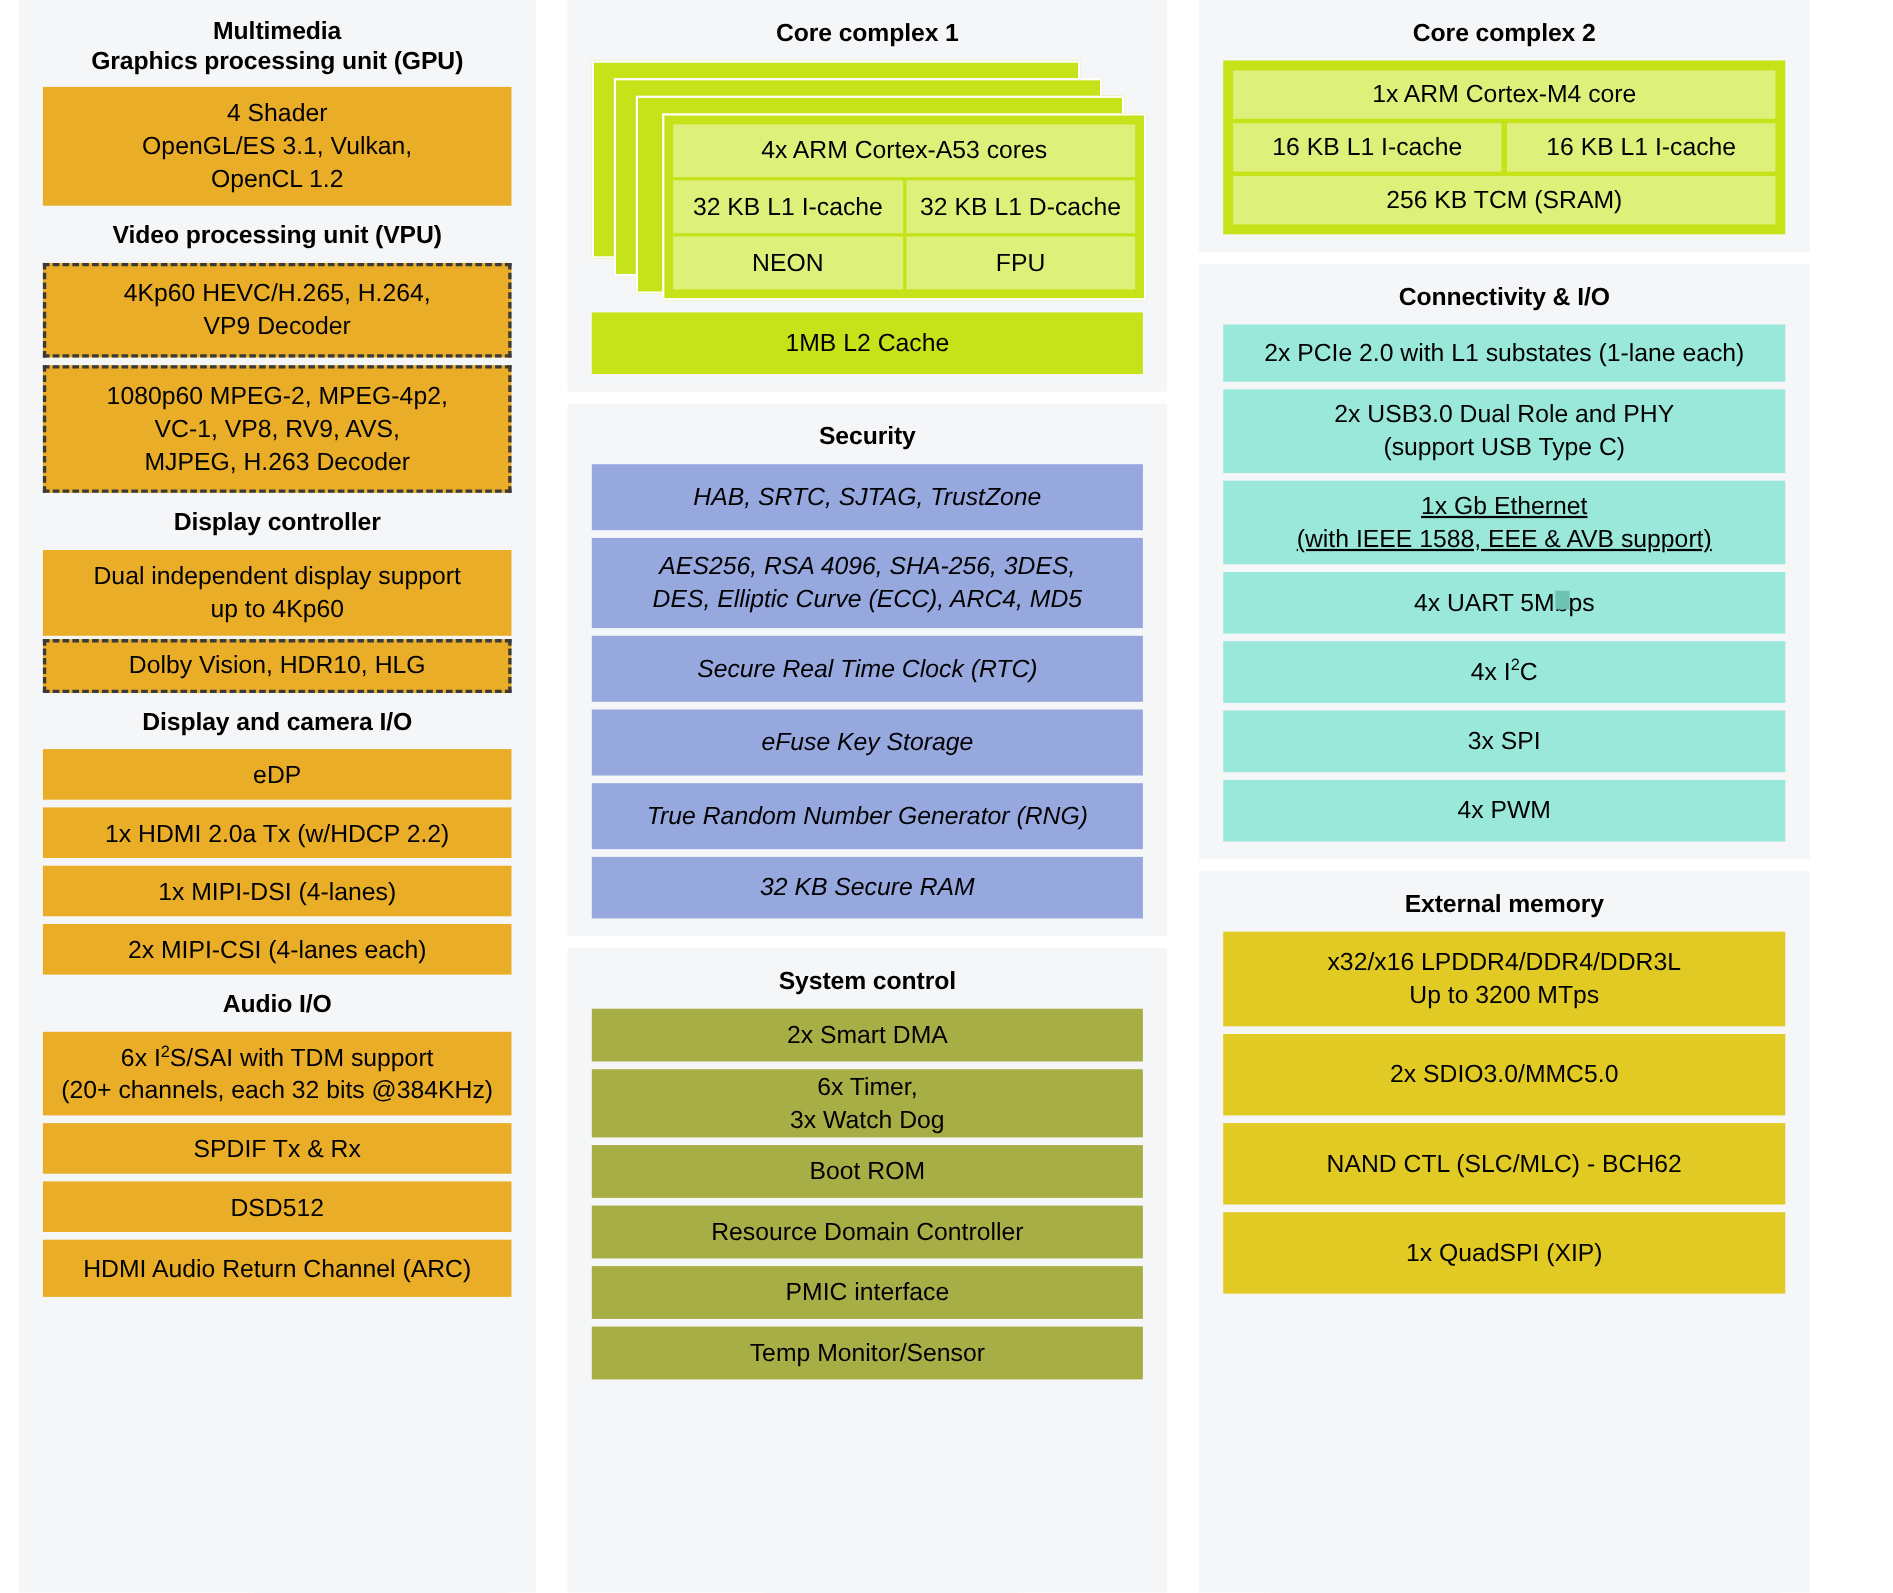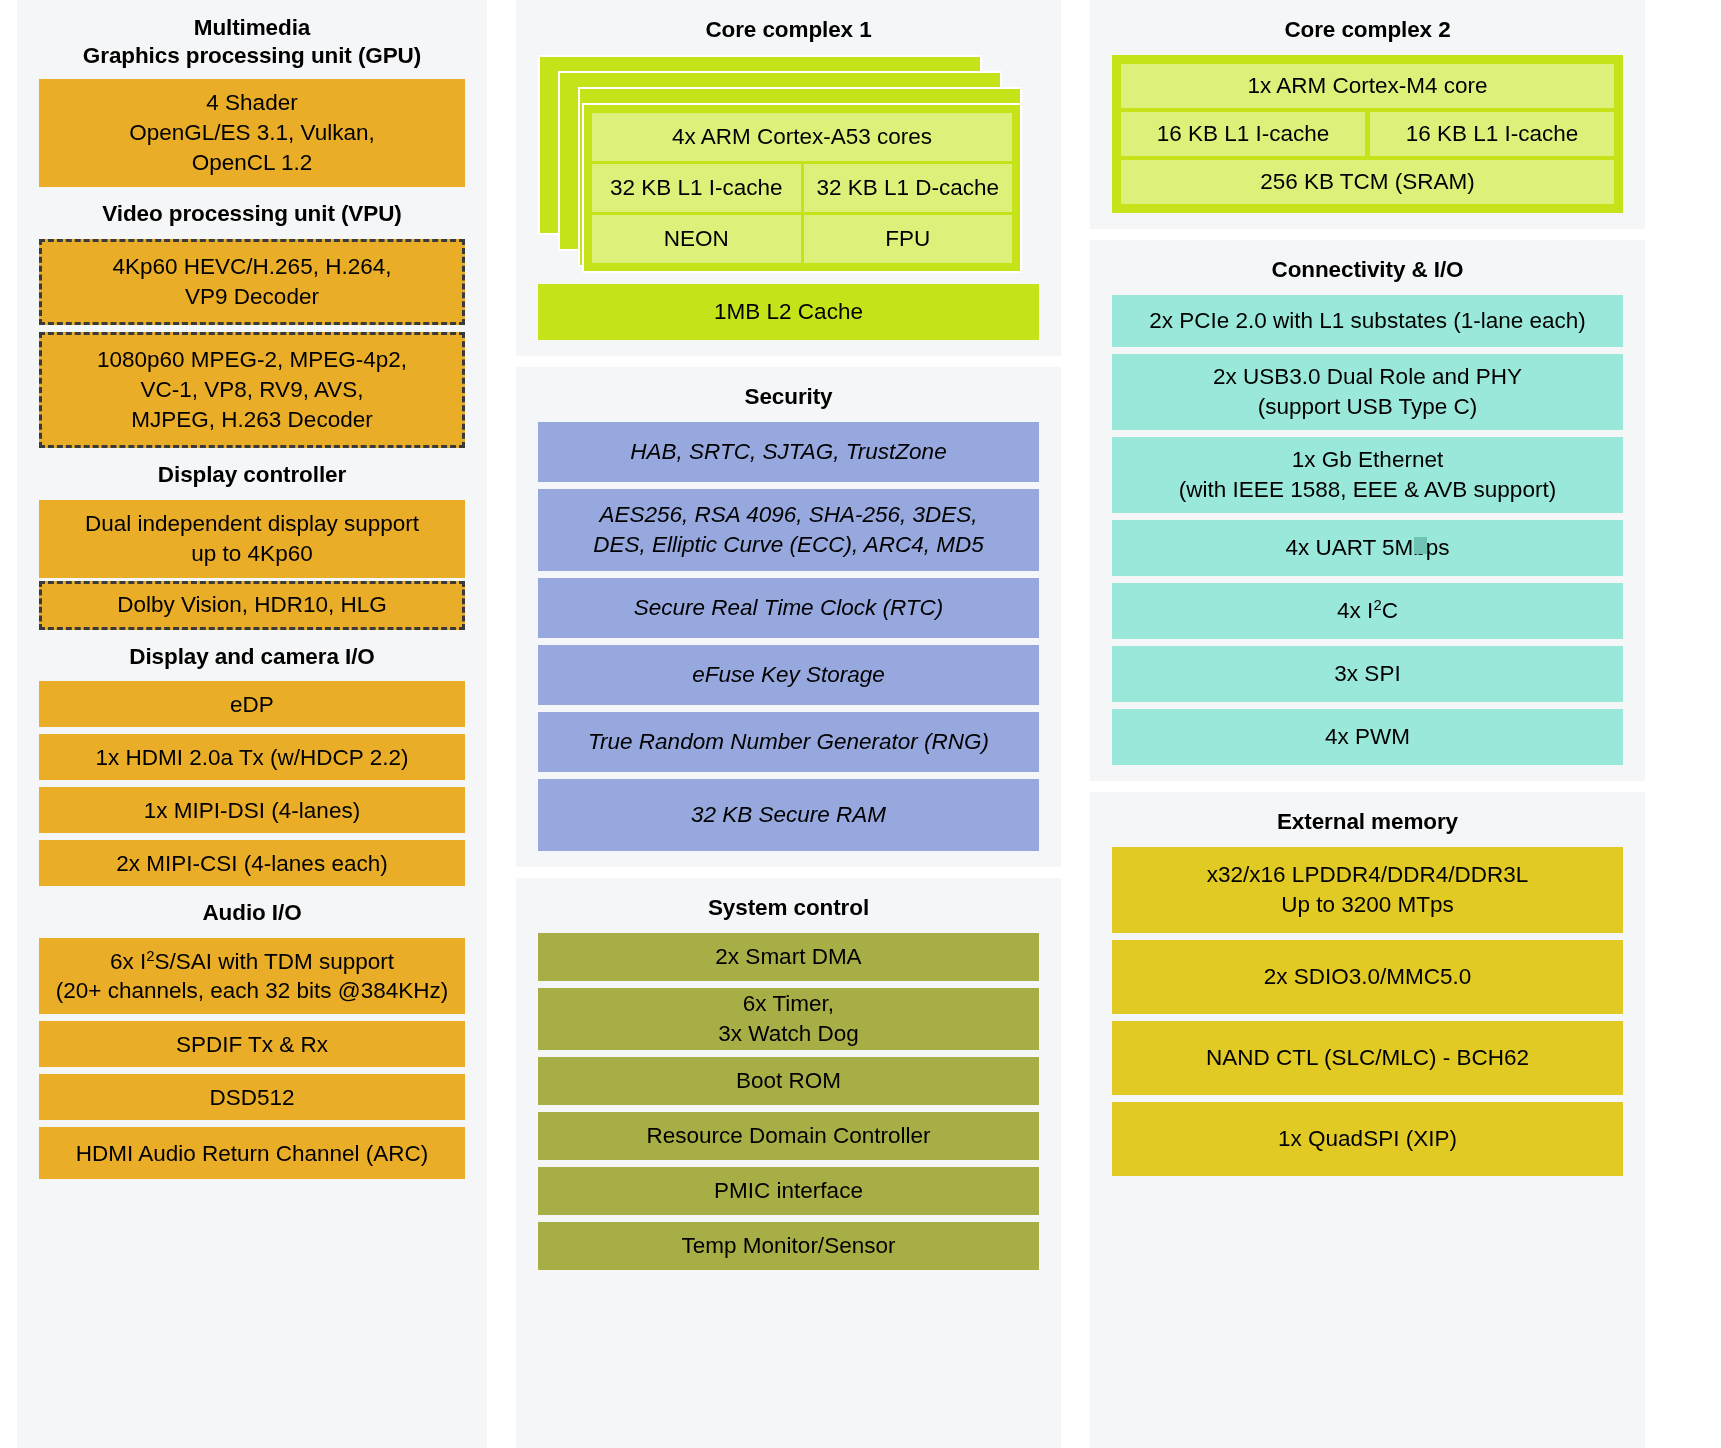--- a/index.html
+++ b/index.html
@@ -77,21 +77,21 @@
   }
   .stack-card {
     position: absolute;
     background: #c6e219;
     border: 2px solid #ffffff;
     box-sizing: border-box;
   }
   .stack-card.c0 { left: 0px;  top: 0px;  width: 444px; height: 180px; z-index: 1; }
   .stack-card.c1 { left: 20px; top: 16px; width: 444px; height: 180px; z-index: 2; }
   .stack-card.c2 { left: 40px; top: 32px; width: 444px; height: 180px; z-index: 3; }
-  .stack-card.c3 { left: 44px; top: 48px; width: 440px; height: 170px; z-index: 4;
+  .stack-card.c3 { left: 64px; top: 48px; width: 440px; height: 170px; z-index: 4;
                    padding: 8px; display: flex; flex-direction: column; gap: 3px; }
   .core-row {
     display: flex;
     gap: 3px;
     flex: 1;
   }
   .core-cell {
     background: #dcf07a;
     flex: 1;
     display: flex;
@@ -223,21 +223,21 @@
     </div>
 
     <div class="panel">
       <div class="panel-title">Security</div>
       <div class="block blue" style="height:60px;">HAB, SRTC, SJTAG, TrustZone</div>
       <div class="block blue" style="height:82px; white-space:pre-line;">AES256, RSA 4096, SHA-256, 3DES,
 DES, Elliptic Curve (ECC), ARC4, MD5</div>
       <div class="block blue" style="height:60px;">Secure Real Time Clock (RTC)</div>
       <div class="block blue" style="height:60px;">eFuse Key Storage</div>
       <div class="block blue" style="height:60px;">True Random Number Generator (RNG)</div>
-      <div class="block blue" style="height:72px;">32 KB Secure RAM</div>
+      <div class="block blue" style="height:56px;">32 KB Secure RAM</div>
     </div>
 
     <div class="panel" style="flex:1 1 auto;">
       <div class="panel-title">System control</div>
       <div class="block olive" style="height:48px;">2x Smart DMA</div>
       <div class="block olive" style="height:62px; white-space:pre-line;">6x Timer,
 3x Watch Dog</div>
       <div class="block olive" style="height:48px;">Boot ROM</div>
       <div class="block olive" style="height:48px;">Resource Domain Controller</div>
       <div class="block olive" style="height:48px;">PMIC interface</div>
@@ -262,21 +262,21 @@
         </div>
       </div>
     </div>
 
     <div class="panel">
       <div class="panel-title">Connectivity &amp; I/O</div>
 
       <div class="block teal" style="height:52px;">2x PCIe 2.0 with L1 substates (1-lane each)</div>
       <div class="block teal" style="height:76px; white-space:pre-line;">2x USB3.0 Dual Role and PHY
 (support USB Type C)</div>
-      <div class="block teal" style="height:76px; white-space:pre-line;">1x Gb Ethernet
+      <div class="block teal" style="height:76px; white-space:pre-line;text-decoration:underline;">1x Gb Ethernet
 (with IEEE 1588, EEE &amp; AVB support)</div>
 
       <div class="block teal uart-holder" style="height:56px;">
         <span>4x UART 5Mbps</span>
         <span class="uart-artifact"></span>
       </div>
 
       <div class="block teal" style="height:56px;">
         <span><span>4x I</span><span class="sup">2</span><span>C</span></span>
       </div>

